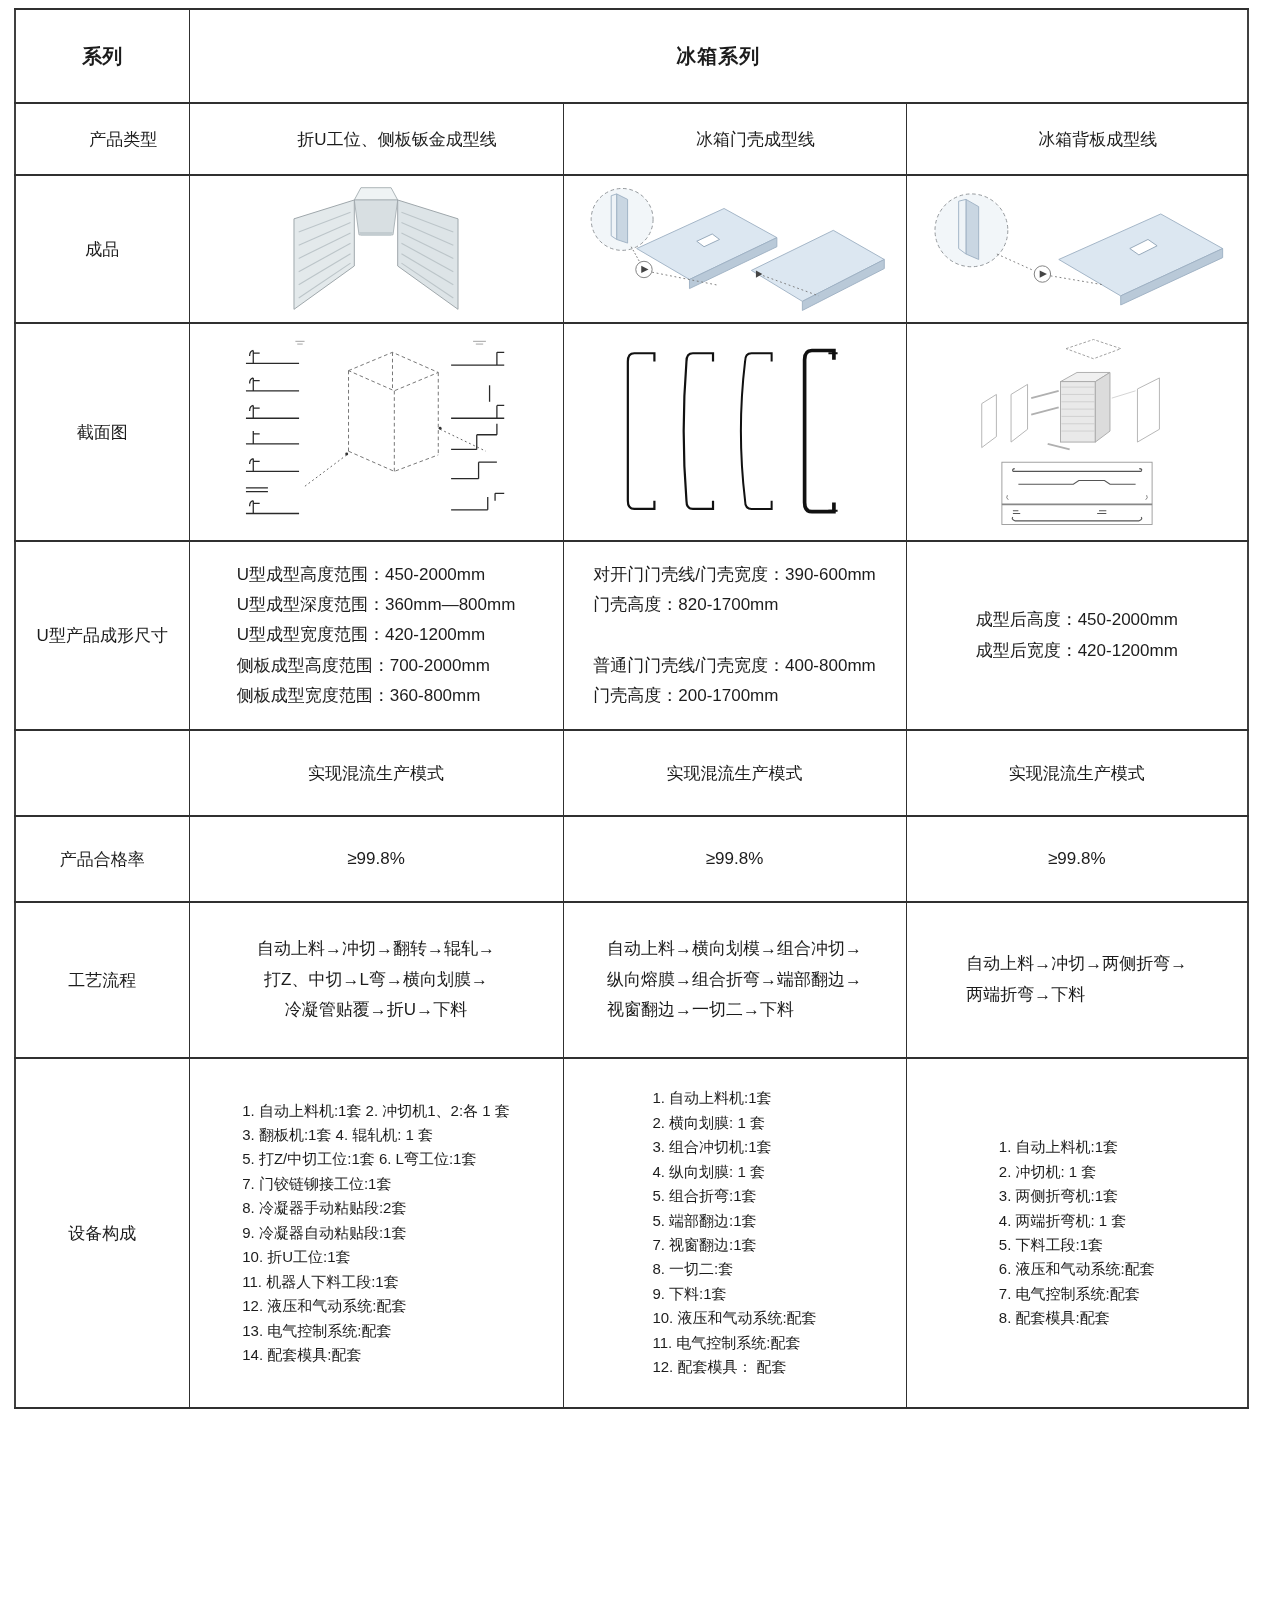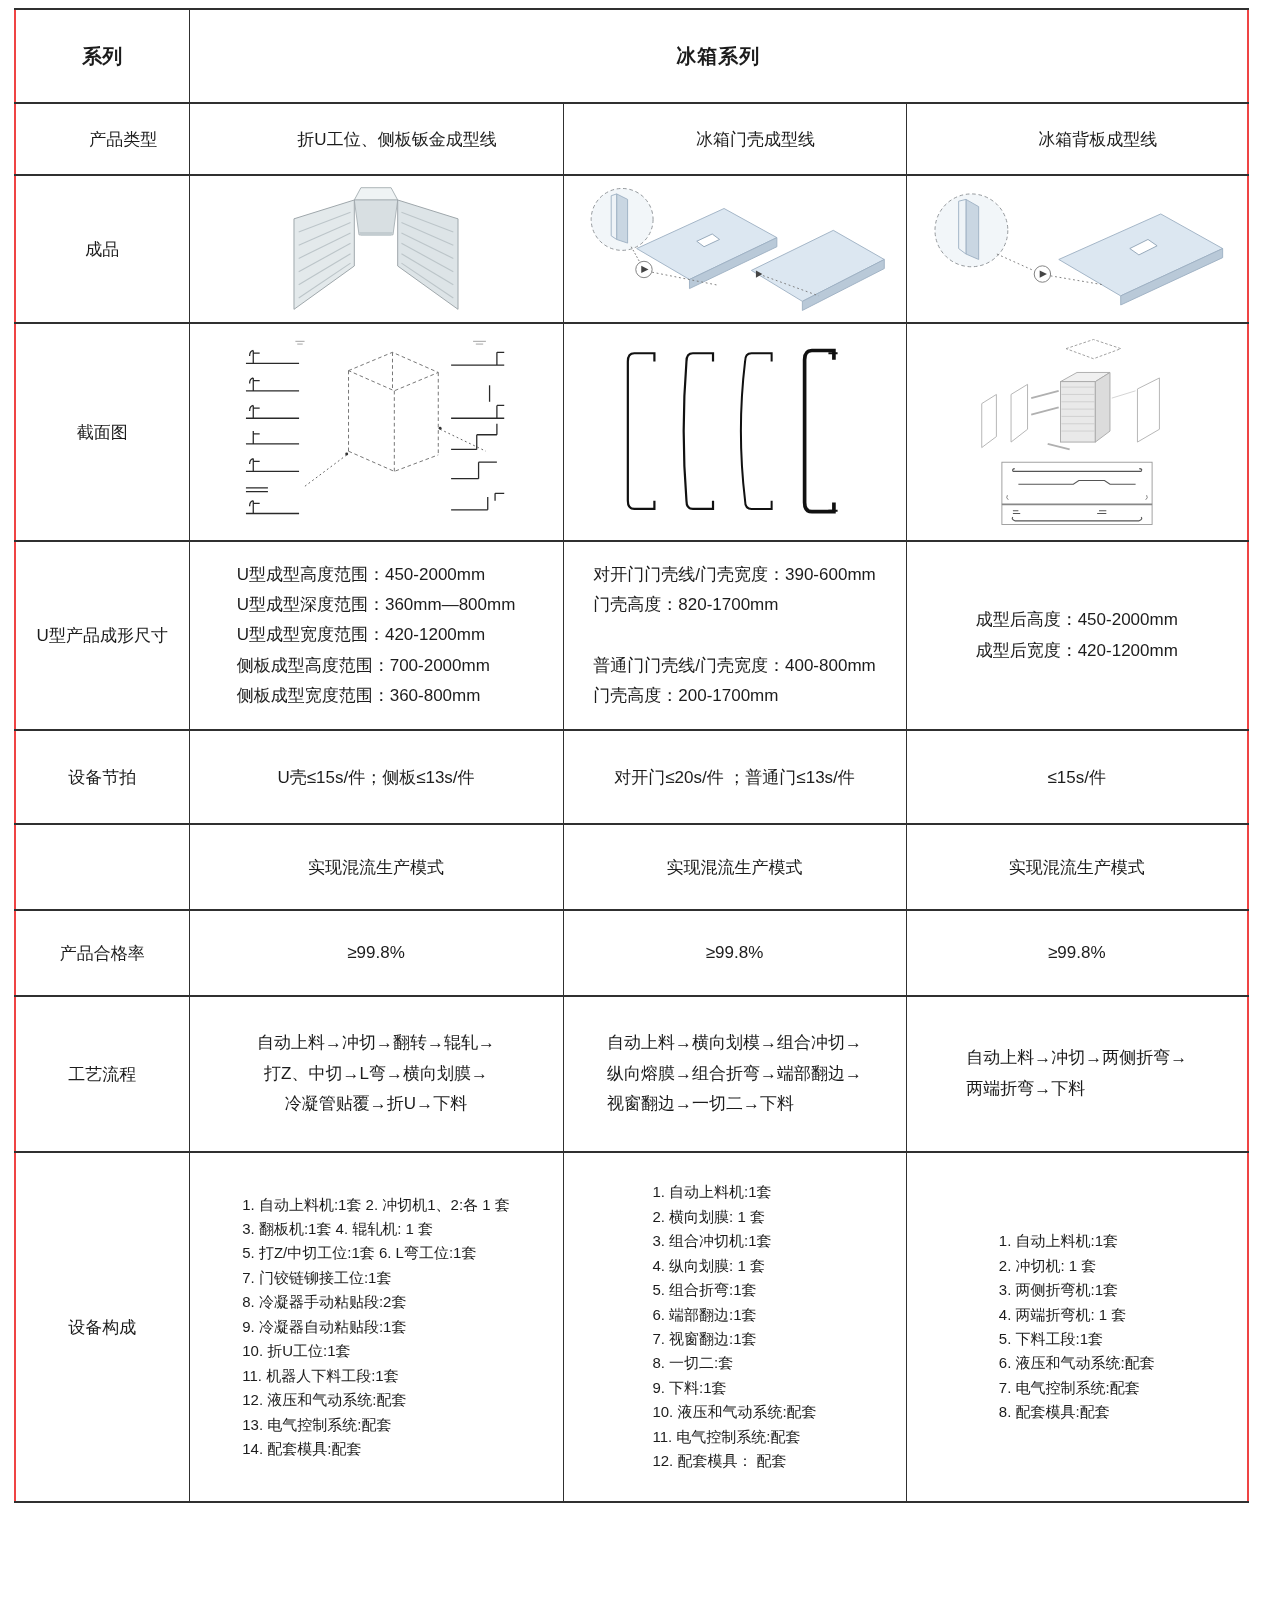--- a/index.html
+++ b/index.html
@@ -5,21 +5,21 @@
   html,body { margin:0; padding:0; background:#ffffff; }
   body {
     width:1261px; height:1600px; overflow:hidden;
     font-family:"Liberation Sans","DejaVu Sans",sans-serif;
     color:#1c1c1c;
     -webkit-font-smoothing:antialiased;
   }
   .sheet { padding:8px 14px; }
   table.spec {
     border-collapse:collapse; table-layout:fixed;
-    width:1233px; border:2px solid #ef4444;
+    width:1233px; border:2px solid #404040;
   }
   table.spec td {
     border:1px solid #303030;
     border-top-width:2px; border-bottom-width:2px;
     vertical-align:middle; text-align:center;
     padding:2px 6px; overflow:hidden;
   }
   tr.r-header   td { height:88px; }
   tr.r-ptype    td { height:66px;padding-left:48px; }
   tr.r-product  td { height:142px; }
@@ -245,26 +245,20 @@
       </div>
     </td>
     <td>
       <div class="block-left lines" style="vertical-align:middle;">
         <div>成型后高度：450-2000mm</div>
         <div>成型后宽度：420-1200mm</div>
       </div>
     </td>
   </tr>
 
-  <tr class="r-cycle">
-    <td class="row-label">设备节拍</td>
-    <td class="cell-text">U壳≤15s/件；侧板≤13s/件</td>
-    <td class="cell-text">对开门≤20s/件 ；普通门≤13s/件</td>
-    <td class="cell-text">≤15s/件</td>
-  </tr>
 
   <tr class="r-mixed">
     <td></td>
     <td class="cell-text">实现混流生产模式</td>
     <td class="cell-text">实现混流生产模式</td>
     <td class="cell-text">实现混流生产模式</td>
   </tr>
 
 
   <tr class="r-pass">
@@ -315,21 +309,21 @@
         <div>14. 配套模具:配套</div>
       </div>
     </td>
     <td>
       <div class="equip-list">
         <div>1. 自动上料机:1套</div>
         <div>2. 横向划膜: 1 套</div>
         <div>3. 组合冲切机:1套</div>
         <div>4. 纵向划膜: 1 套</div>
         <div>5. 组合折弯:1套</div>
-        <div>6. 端部翻边:1套</div>
+        <div>5. 端部翻边:1套</div>
         <div>7. 视窗翻边:1套</div>
         <div>8. 一切二:套</div>
         <div>9. 下料:1套</div>
         <div>10. 液压和气动系统:配套</div>
         <div>11. 电气控制系统:配套</div>
         <div>12. 配套模具： 配套</div>
       </div>
     </td>
     <td>
       <div class="equip-list">

